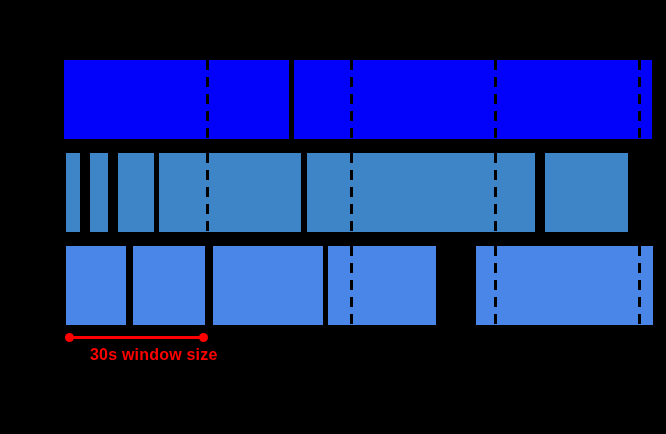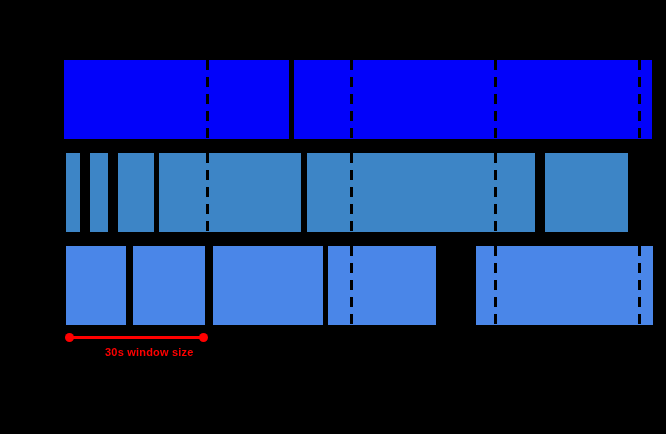--- a/index.html
+++ b/index.html
@@ -16,23 +16,22 @@
   .row{position:absolute;left:0;right:0;}
   .segment{position:absolute;top:0;}
   .dash-line{
     position:absolute;top:0;width:3px;
     background:repeating-linear-gradient(to bottom,#000 0 10px,transparent 10px 17px);
   }
   .arrow-line{position:absolute;height:3px;}
   .arrow-dot{position:absolute;width:9px;height:9px;border-radius:50%;}
   .arrow-label{
     position:absolute;
-    font-size:11px;font-weight:700;letter-spacing:0.2px;
+    font-size:16px;font-weight:700;letter-spacing:0.2px;
     white-space:nowrap;
-    margin-left:15px;
   }
 </style>
 </head>
 <body>
 
 <div id="figure">
   <div id="rows-root">
       <div class="row" style="top: 60px; height: 79px;">
         <div class="segment" style="left: 64px; width: 225px; height: 79px; background: rgb(2, 2, 250);"></div>
         <div class="segment" style="left: 294px; width: 358px; height: 79px; background: rgb(2, 2, 250);"></div>

